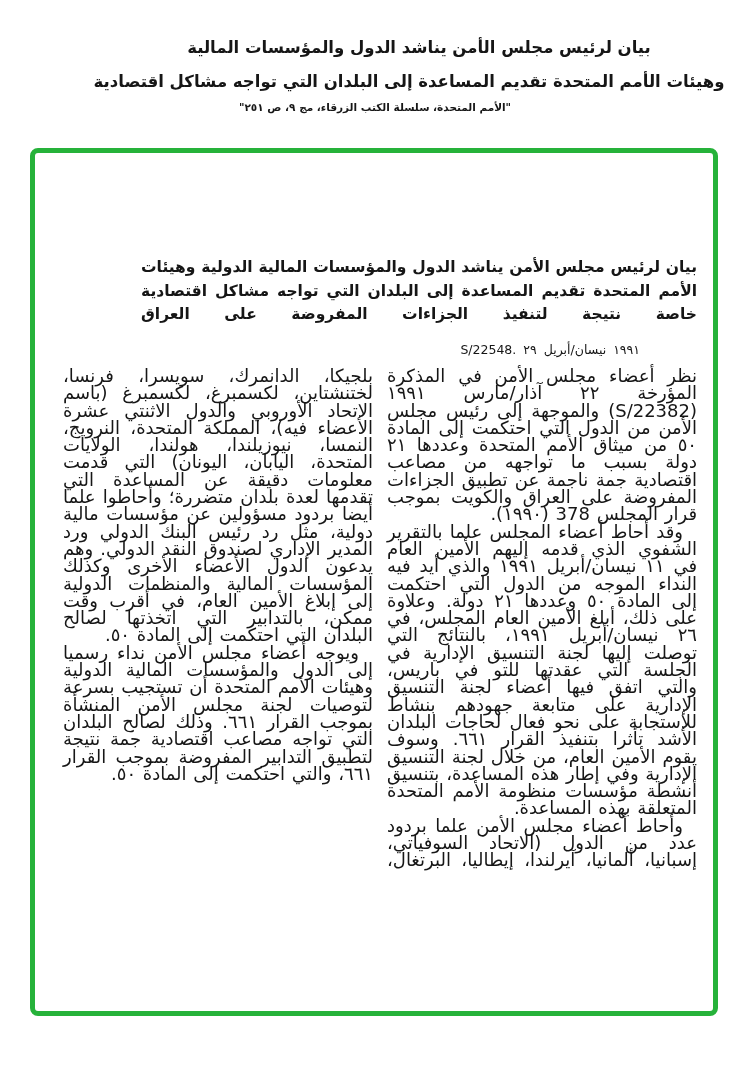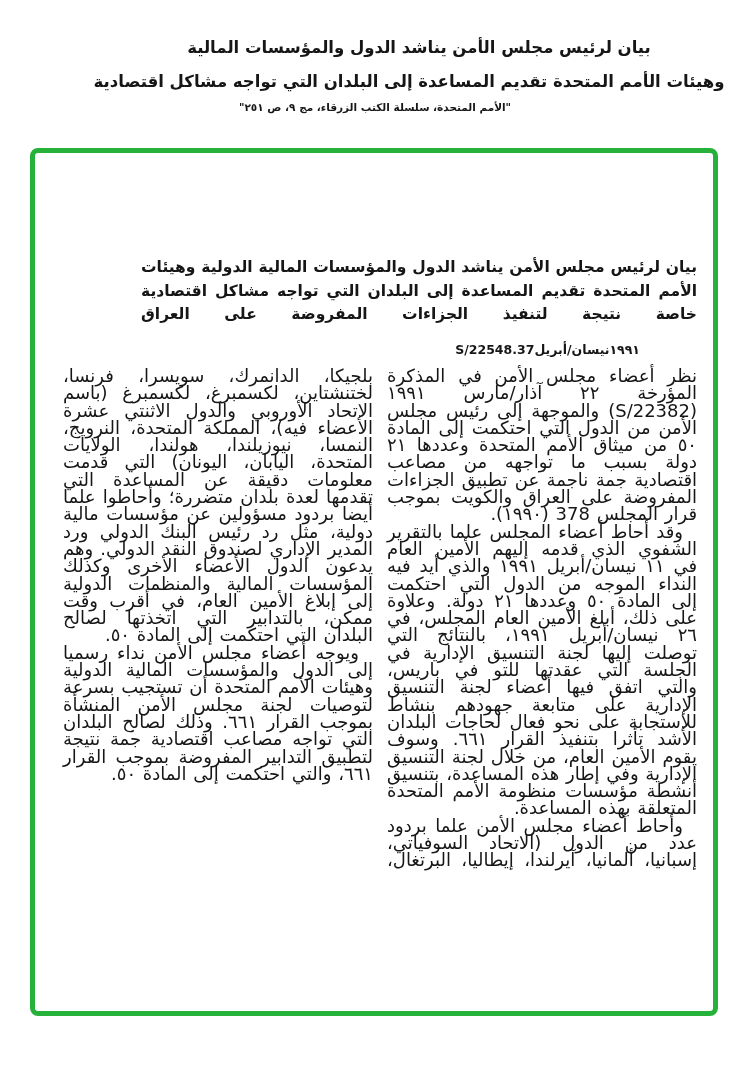--- a/index.html
+++ b/index.html
@@ -63,22 +63,23 @@
     font-size: 15.5px;
     line-height: 23.5px;
     margin-left: 24px;
   }
   .date-line {
     position: absolute;
     top: 189px;
     right: 73px;
     direction: ltr;
     display: flex;
+    gap: 7px;
     align-items: baseline;
-    font-weight: bold;
+    font-weight: normal;
     font-size: 12.5px;
     white-space: nowrap;
   }
   .cols {
     position: absolute;
     top: 214px;
     right: 16px;
     width: 634px;
     display: flex;
     flex-direction: row-reverse; 
@@ -108,21 +109,21 @@
   <div class="doc-title l2" lang="ar" dir="rtl">وهيئات الأمم المتحدة تقديم المساعدة إلى البلدان التي تواجه مشاكل اقتصادية</div>
 
   <div class="doc-citation" lang="ar" dir="rtl">"الأمم المتحدة، سلسلة الكتب الزرقاء، مج ٩، ص ٢٥١"</div>
 
   <div class="green-box" style="border-color: rgb(38, 178, 58);">
 
     <div class="stmt-heading" lang="ar" dir="rtl">بيان لرئيس مجلس الأمن يناشد الدول والمؤسسات المالية الدولية وهيئات الأمم المتحدة تقديم المساعدة إلى البلدان التي تواجه مشاكل اقتصادية خاصة نتيجة لتنفيذ الجزاءات المفروضة على العراق</div>
 
     <div class="date-line">
         <span>S/22548.</span>
-        <span>37</span>
+        <span>٢٩</span>
         <span>نيسان/أبريل</span>
         <span>١٩٩١</span>
       </div>
 
     <div class="cols">
       <div class="col" lang="ar">
           <p dir="rtl">نظر أعضاء مجلس الأمن في المذكرة المؤرخة ٢٢ آذار/مارس ١٩٩١ (S/22382) والموجهة إلى رئيس مجلس الأمن من الدول التي احتكمت إلى المادة ٥٠ من ميثاق الأمم المتحدة وعددها ٢١ دولة بسبب ما تواجهه من مصاعب اقتصادية جمة ناجمة عن تطبيق الجزاءات المفروضة على العراق والكويت بموجب قرار المجلس 378 (١٩٩٠).</p>
           <p dir="rtl" class="indent">وقد أحاط أعضاء المجلس علما بالتقرير الشفوي الذي قدمه إليهم الأمين العام في ١١ نيسان/أبريل ١٩٩١ والذي أيد فيه النداء الموجه من الدول التي احتكمت إلى المادة ٥٠ وعددها ٢١ دولة. وعلاوة على ذلك، أبلغ الأمين العام المجلس، في ٢٦ نيسان/أبريل ١٩٩١، بالنتائج التي توصلت إليها لجنة التنسيق الإدارية في الجلسة التي عقدتها للتو في باريس، والتي اتفق فيها أعضاء لجنة التنسيق الإدارية على متابعة جهودهم بنشاط للاستجابة على نحو فعال لحاجات البلدان الأشد تأثرا بتنفيذ القرار ٦٦١. وسوف يقوم الأمين العام، من خلال لجنة التنسيق الإدارية وفي إطار هذه المساعدة، بتنسيق أنشطة مؤسسات منظومة الأمم المتحدة المتعلقة بهذه المساعدة.</p>
           <p dir="rtl" class="indent cont">وأحاط أعضاء مجلس الأمن علما بردود عدد من الدول (الاتحاد السوفياتي، إسبانيا، ألمانيا، آيرلندا، إيطاليا، البرتغال،</p>
         </div>

